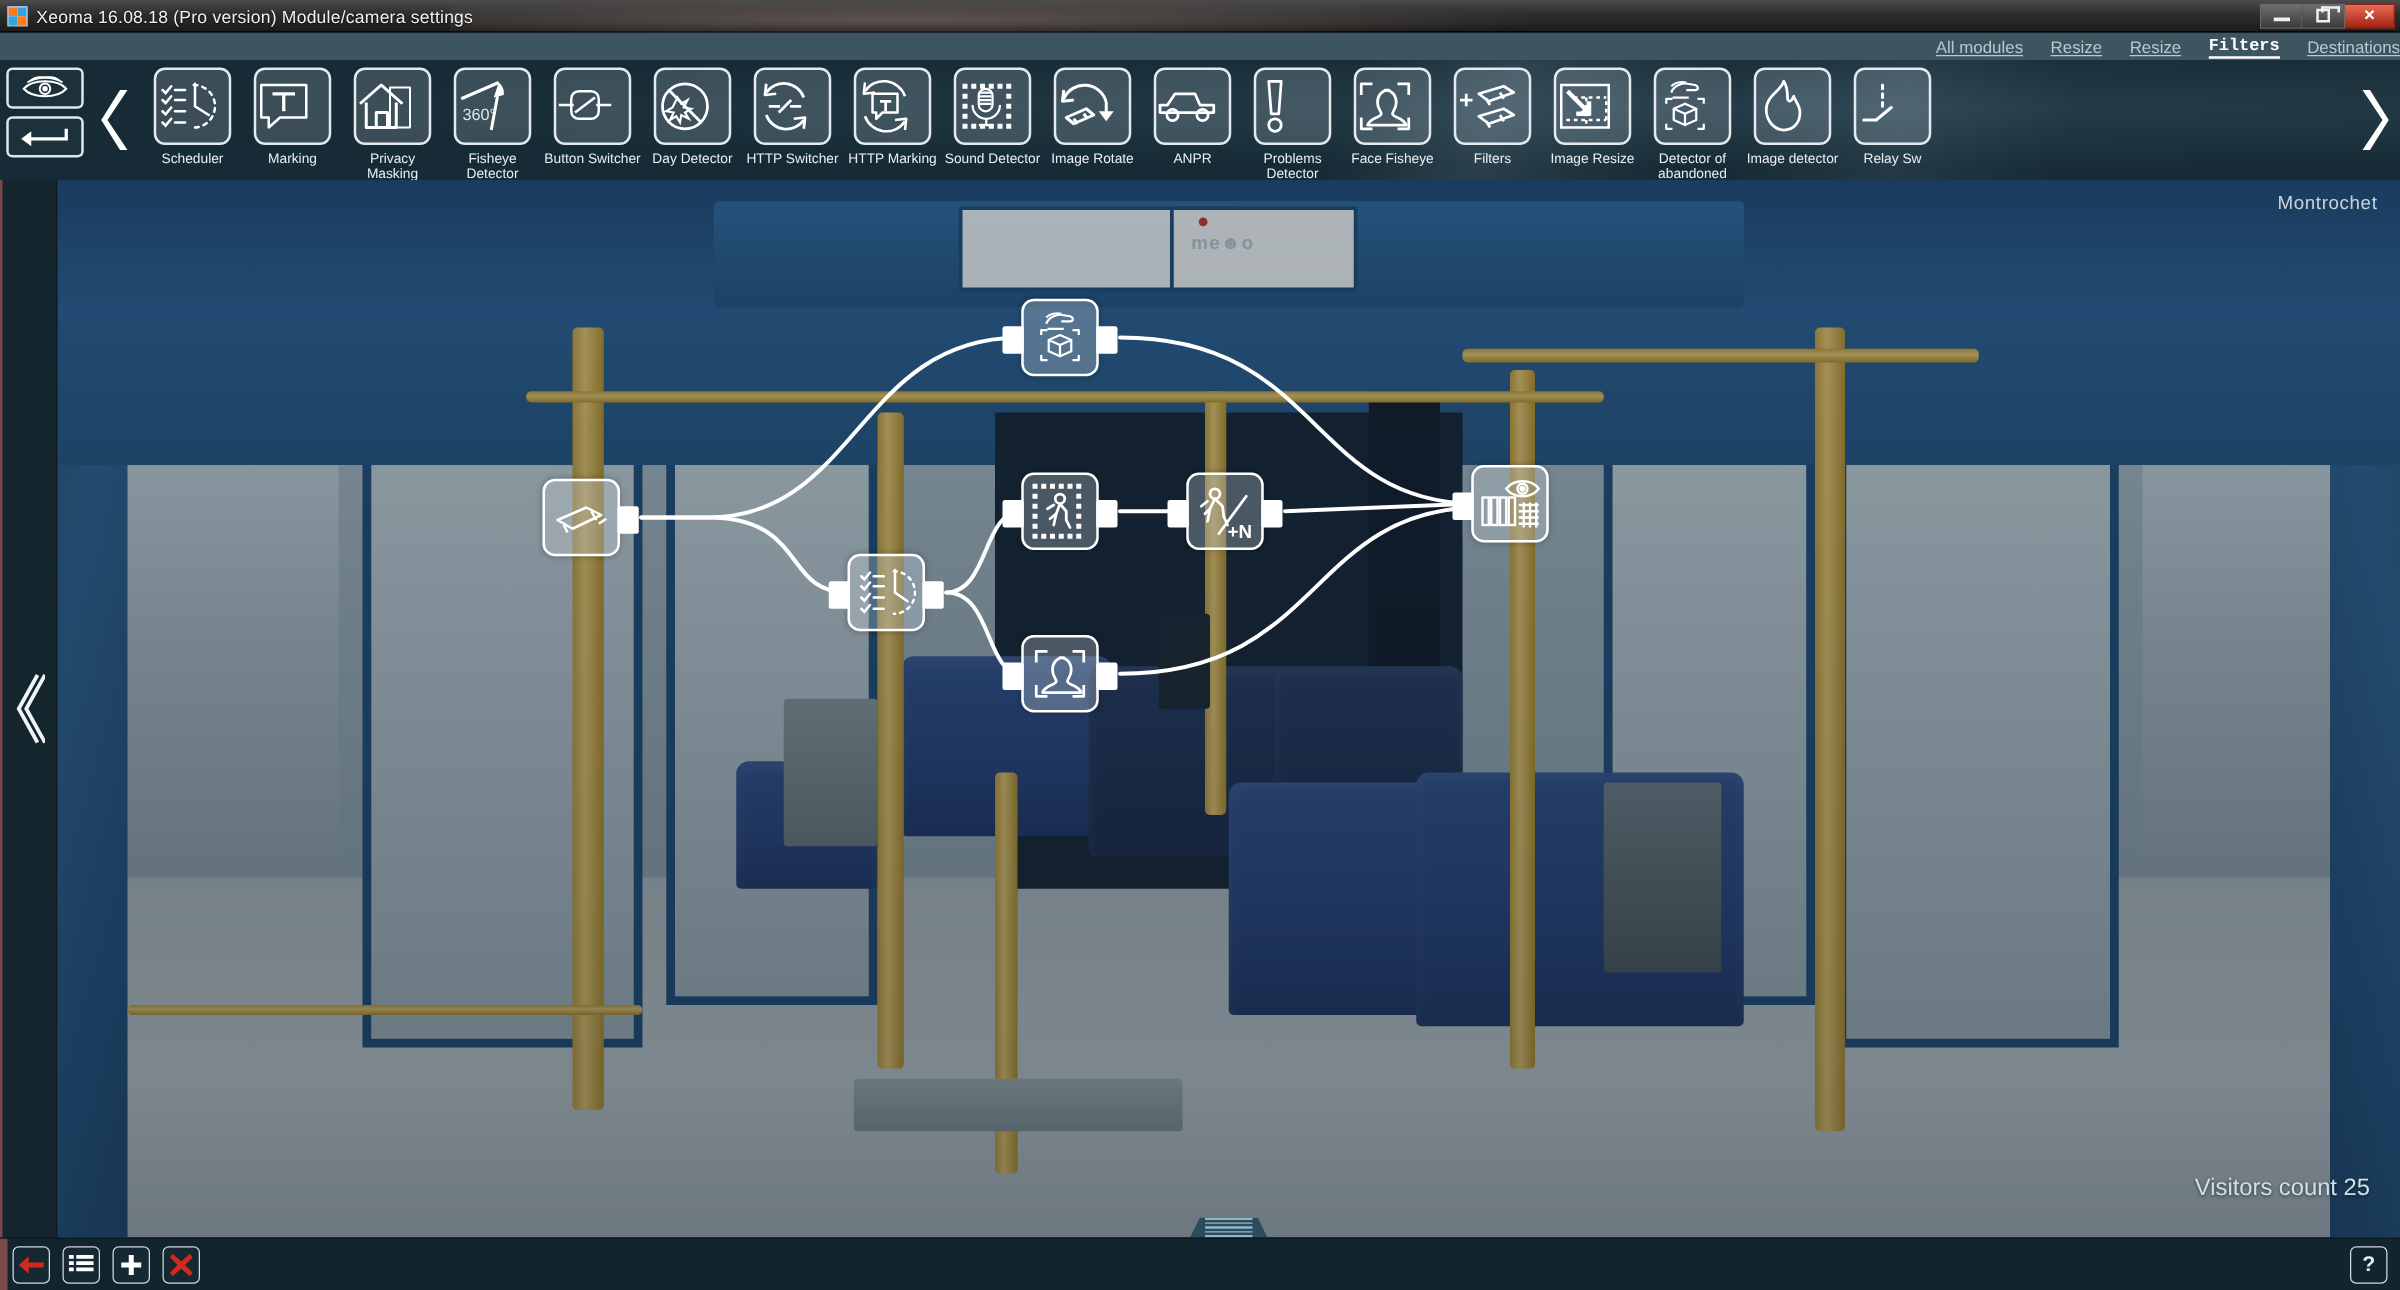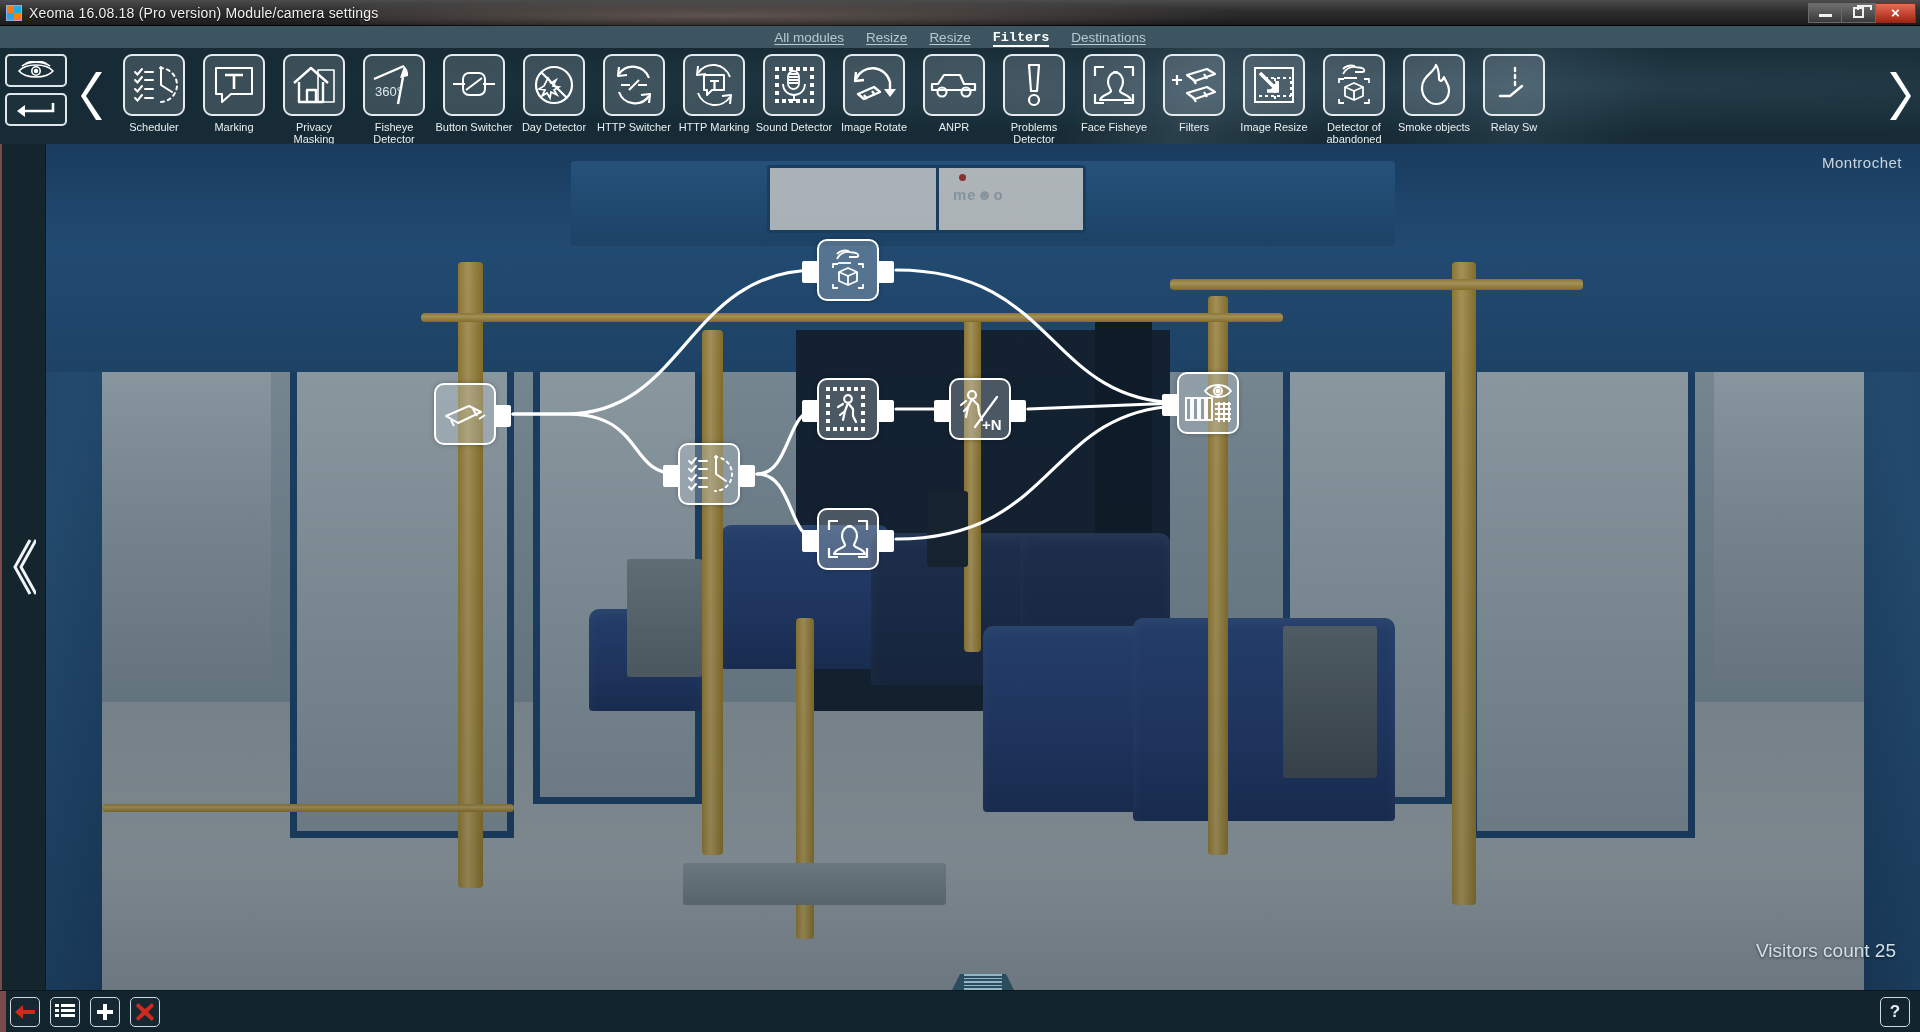--- a/index.html
+++ b/index.html
@@ -52,21 +52,21 @@
     border-color:#8c2a1c; width:40px; font-weight:bold; font-size:15px;
   }
   .win-btn .min-bar{width:13px;height:3px;background:#f0f0f0;display:block;margin-top:6px;}
   .win-btn .rest{width:11px;height:11px;border:2px solid #f0f0f0;position:relative;}
   .win-btn .rest:after{content:"";position:absolute;left:2px;top:-4px;width:11px;height:3px;border:2px solid #f0f0f0;border-bottom:none;}
 
   
   .menubar {
     height:22px; width:100%;
     background:#3d5560;
-    display:flex; align-items:center; justify-content:center;
+    display:flex; align-items:center; justify-content:flex-end;
     gap:22px;
   }
   .menu-item {
     color:#b9c9cf; font-size:13.5px;
     text-decoration:underline; text-underline-offset:2px;
     cursor:pointer; white-space:nowrap;
   }
   .menu-item.active { color:#ffffff; font-weight:600; text-decoration:none; position:relative;font-family:Liberation Mono, monospace; }
   .menu-item.active:after{
     content:""; position:absolute; left:0; right:0; bottom:-2px; height:2px; background:#fff;
@@ -106,21 +106,21 @@
     flex:1 1 auto; display:flex; align-items:flex-start; gap:0px;
     overflow:hidden; position:relative;z-index:2; padding-top:6px;
   }
   .tool{
     width:80px;flex:none;display:flex;flex-direction:column;align-items:center;
     cursor:pointer;
   }
   .tool-ico{
     width:62px;height:62px;border:2px solid #e4ebee;border-radius:9px;
     background:rgba(190,205,215,.22);
-    display:flex;align-items:center;justify-content:center;
+    display:flex;align-items:center;justify-content:flex-start;
     color:#fff; overflow:hidden;
   }
   .tool-lbl{
     margin-top:5px;color:#e9eff2;font-size:11px;line-height:12px;
     text-align:center;max-width:78px;
   }
 
   
   .stage{
     position:relative; width:100%; height:calc(1032px - 26px - 22px - 96px - 42px);
@@ -544,21 +544,21 @@
     </div>
 
     <div class="tool">
       <div class="tool-ico">
         <svg width="40" height="46" viewBox="0 0 40 46">
             <g fill="none" stroke="#fff" stroke-width="2.2" stroke-linejoin="round">
           <path d="M22 3 c-2 8 -14 11 -14 23 c0 9 7 16 14 16 c8 0 13 -6 13 -14 c0 -6 -4 -9 -5 -13 c-2 5 -5 5 -5 1 c0 -5 -1 -10 -3 -13Z"></path>
         </g>
           </svg>
       </div>
-      <div class="tool-lbl">Smoke objects</div>
+      <div class="tool-lbl">Image detector</div>
     </div>
 
     <div class="tool">
       <div class="tool-ico">
         <svg width="40" height="42" viewBox="0 0 40 42">
             <g fill="none" stroke="#fff" stroke-width="2.4" stroke-linecap="round">
           <path d="M21 4 v3 M21 11 v3 M21 18 v3"></path>
           <path d="M6 32 h10 l12 -10"></path>
         </g>
           </svg>

